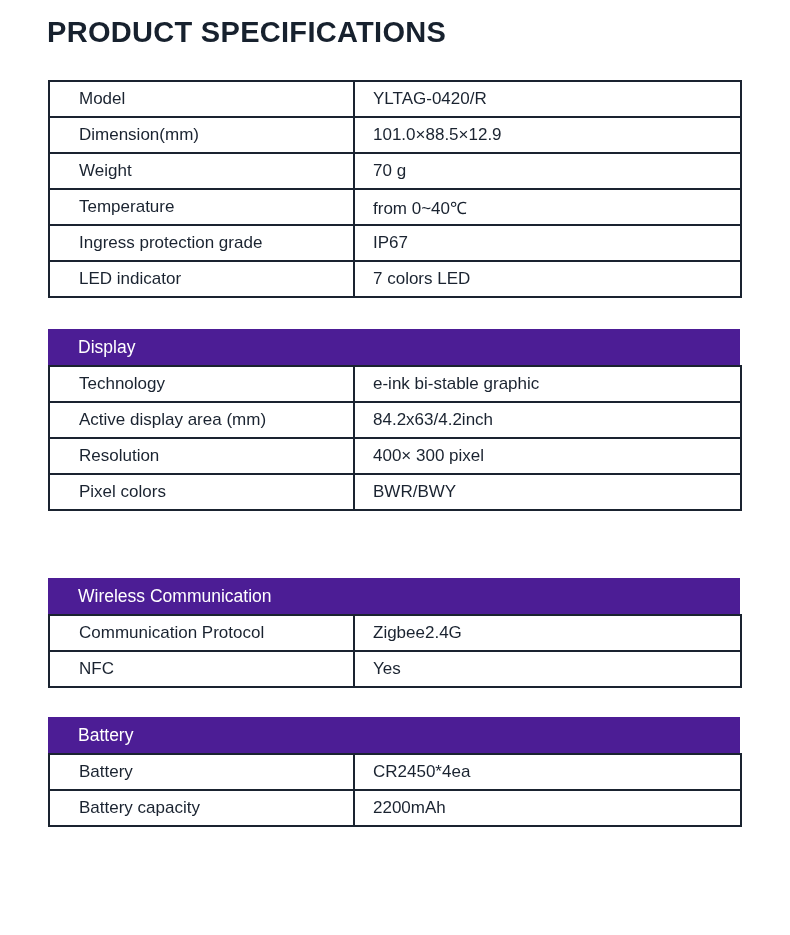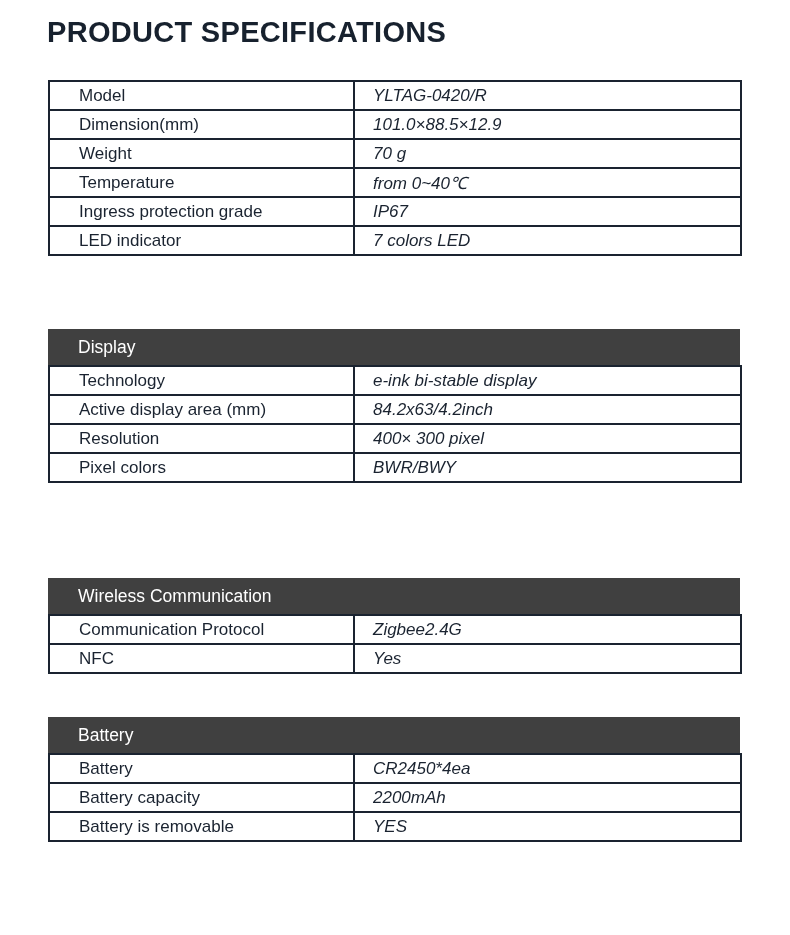--- a/index.html
+++ b/index.html
@@ -28,43 +28,43 @@
     position: absolute;
     left: 48px;
     width: 692px;
   }
   .sec-general  { top: 80px; }
   .sec-display  { top: 329px; }
   .sec-wireless { top: 578px; }
   .sec-battery  { top: 717px; }
   .section-header {
     height: 36px;
-    background: #404040;
+    background: #4c1d95;
     color: #ffffff;
     font-size: 17.5px;
     display: flex;
     align-items: center;
     padding-left: 30px;
   }
   table.spec-table {
     width: 100%;
     border-collapse: collapse;
     table-layout: fixed;
   }
   table.spec-table td {
     border: 2px solid #1a2330;
-    height: 29px;
+    height: 36px;
     font-size: 17px;
     color: #1a2330;
     vertical-align: middle;
     white-space: nowrap;
     overflow: hidden;
   }
   td.label { padding-left: 29px; }
-  td.value { padding-left: 18px; font-style: italic; }
+  td.value { padding-left: 18px; }
   col.c-label { width: 305px; }
   col.c-value { width: 387px; }
 </style>
 </head>
 <body>
 
 <div class="page">
 
   <h1 class="title">PRODUCT SPECIFICATIONS</h1>
 
@@ -106,21 +106,21 @@
   <div class="section sec-display">
     <div class="section-header">Display</div>
     <table class="spec-table">
       <colgroup>
           <col class="c-label">
           <col class="c-value">
         </colgroup>
       <tbody>
         <tr>
           <td class="label">Technology</td>
-          <td class="value">e-ink bi-stable display</td>
+          <td class="value">e-ink bi-stable graphic</td>
         </tr>
         <tr>
           <td class="label">Active display area (mm)</td>
           <td class="value">84.2x63/4.2inch</td>
         </tr>
         <tr>
           <td class="label">Resolution</td>
           <td class="value">400× 300 pixel</td>
         </tr>
         <tr>
@@ -160,21 +160,17 @@
         </colgroup>
       <tbody>
         <tr>
           <td class="label">Battery</td>
           <td class="value">CR2450*4ea</td>
         </tr>
         <tr>
           <td class="label">Battery capacity</td>
           <td class="value">2200mAh</td>
         </tr>
-        <tr>
-          <td class="label">Battery is removable</td>
-          <td class="value">YES</td>
-        </tr>
       </tbody>
     </table>
   </div>
 
 </div>
 
 </body></html>

